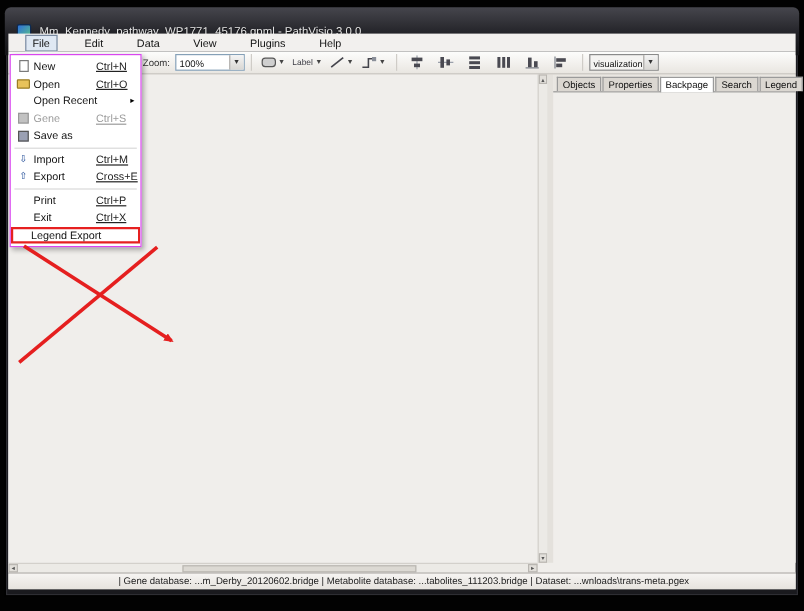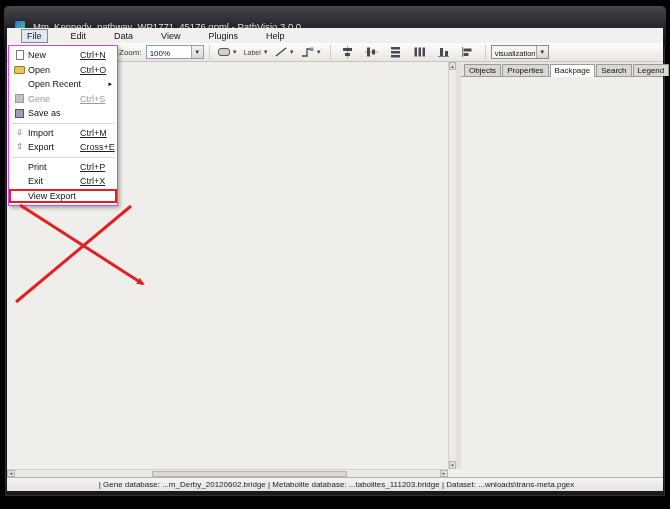--- a/index.html
+++ b/index.html
@@ -437,21 +437,21 @@
       <span class="mil">Print</span>
       <span class="mis">Ctrl+P</span>
     </div>
     <div class="mi">
       <span class="mic"></span>
       <span class="mil">Exit</span>
       <span class="mis">Ctrl+X</span>
     </div>
     <div class="mi redbox">
       <span class="mic"></span>
-      <span class="mil">View Export</span>
+      <span class="mil">Legend Export</span>
       <span class="mis"></span>
     </div>
   </div>
 
   <svg class="abs" style="left:0;top:0;width:670px;height:509px;pointer-events:none;z-index:40;">
     <defs>
       <marker id="rA" markerWidth="9" markerHeight="9" refX="6" refY="3.5" orient="auto" markerUnits="userSpaceOnUse">
         <path d="M0,0 L8,3.5 L0,7 z" fill="#e51f1f"></path>
       </marker>
     </defs>

